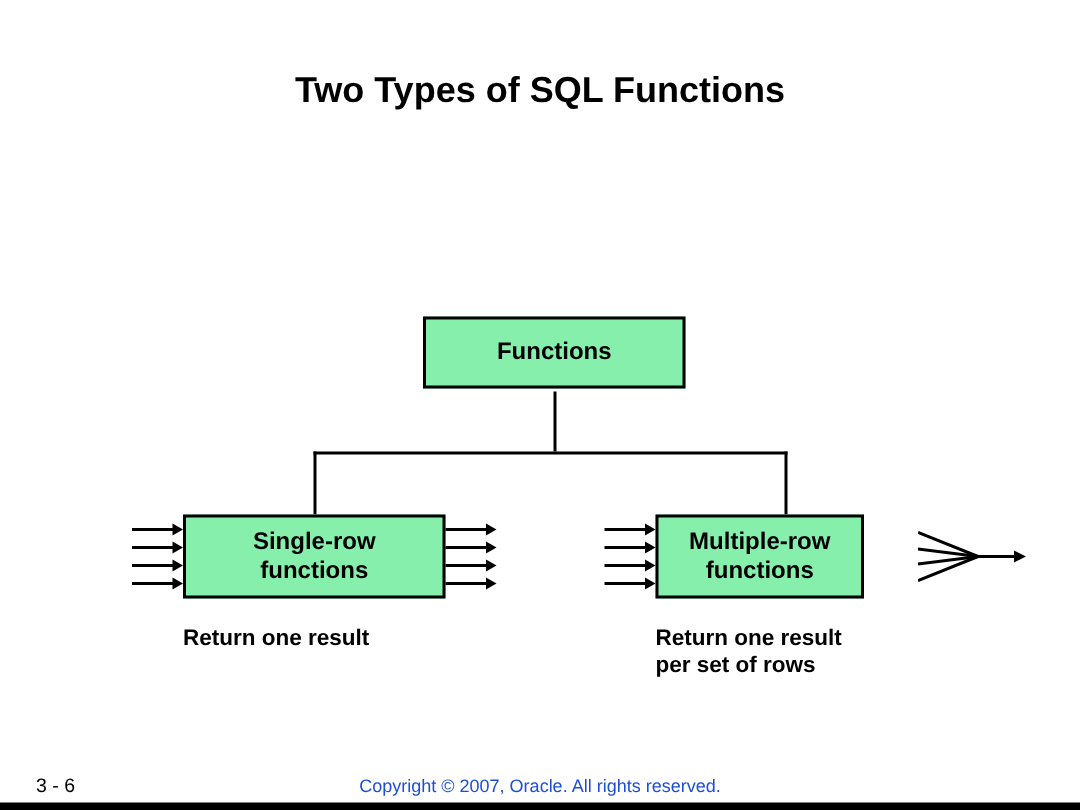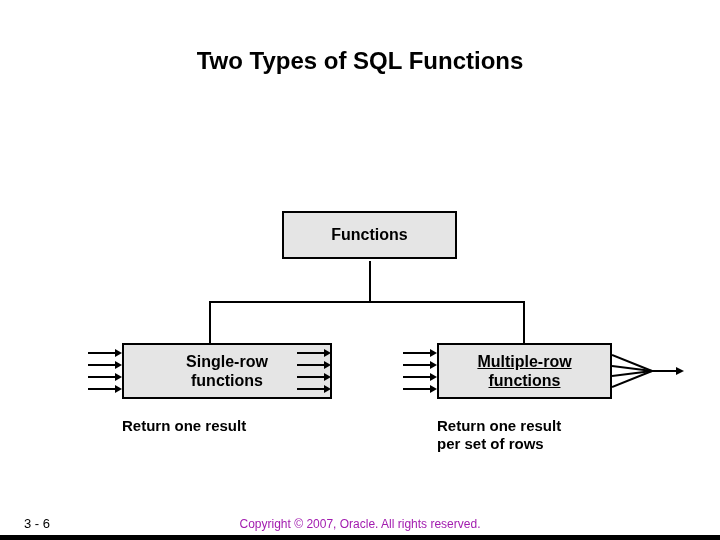--- a/index.html
+++ b/index.html
@@ -1,41 +1,41 @@
 <!DOCTYPE html>
 <html><head>
 <meta charset="utf-8">
 <style>
   * { box-sizing: border-box; margin: 0; padding: 0; }
   html, body { width: 720px; height: 540px; font-family: Arial, Helvetica, sans-serif; background: #fff; overflow: hidden; }
   .slide { position: relative; width: 720px; height: 540px; margin-top: 27px; }
   .title { position: absolute; top: 20px; left: 0; width: 100%; text-align: center; font-size: 24px; font-weight: bold; color: #000; }
-  .box { position: absolute; border: 2px solid #000; background: #e5e5e5; display: flex; align-items: center; justify-content: center; font-weight: bold; font-size: 16px; color: #000; }
+  .box { position: absolute; border: 2px solid #000; background: #86efac; display: flex; align-items: center; justify-content: center; font-weight: bold; font-size: 16px; color: #000; }
   .box-top { left: 282px; top: 184px; width: 175px; height: 48px; }
-  .box-left { left: 122px; top: 316px; width: 210px; height: 56px; flex-direction: column; line-height: 1.2; }
-  .box-right { left: 437px; top: 316px; width: 175px; height: 56px; flex-direction: column; line-height: 1.2; text-decoration: underline; }
+  .box-left { left: 122px; top: 316px; width: 175px; height: 56px; flex-direction: column; line-height: 1.2; }
+  .box-right { left: 437px; top: 316px; width: 139px; height: 56px; flex-direction: column; line-height: 1.2; }
   .caption { position: absolute; font-weight: bold; font-size: 15px; color: #000000; text-align: left; line-height: 1.2; }
   .cap-left { left: 122px; top: 390px; width: 175px; }
   .cap-right { left: 437px; top: 390px; width: 175px; }
   .connector { position: absolute; background: #000; }
   .v-top { left: 369px; top: 234px; width: 2px; height: 40px; }
   .h-bar { left: 209px; top: 274px; width: 316px; height: 2px; }
   .v-left { left: 209px; top: 274px; width: 2px; height: 42px; }
   .v-right { left: 523px; top: 274px; width: 2px; height: 42px; }
   .arrow-set { position: absolute; top: 326px; height: 36px; display: flex; flex-direction: column; justify-content: space-between; }
   .arrow-in-left { left: 88px; width: 34px; }
   .arrow-out-left { left: 297px; width: 34px; }
   .arrow-in-right { left: 403px; width: 34px; }
   .arrow-out-right { left: 612px; width: 72px; }
   .arrow { width: 100%; height: 0; position: relative; }
   .arrow-line { position: absolute; left: 0; right: 6px; top: -1px; height: 2px; background: #000; }
   .arrow-head { position: absolute; right: 0; top: -4px; width: 0; height: 0; border-top: 4px solid transparent; border-bottom: 4px solid transparent; border-left: 7px solid #000; }
   .footer { position: absolute; bottom: 0; left: 0; width: 100%; height: 32px; background: #000; display: flex; align-items: center; }
   .page-num { position: absolute; left: 24px; bottom: 36px; font-size: 13px; color: #000; }
-  .copyright { position: absolute; bottom: 36px; left: 0; width: 100%; text-align: center; font-size: 12px; color: #a21caf; }
+  .copyright { position: absolute; bottom: 36px; left: 0; width: 100%; text-align: center; font-size: 12px; color: #1d4ed8; }
   .oracle-logo { position: absolute; right: 14px; bottom: 4px; display: flex; align-items: center; gap: 14px; }
   .oracle-logo .pill { width: 18px; height: 14px; border: 2.5px solid #e62b1e; border-radius: 8px; }
   .oracle-logo .txt { color: #fff; font-weight: bold; font-size: 14px; letter-spacing: 0.5px; font-family: Arial, sans-serif; }
   .multiline span { display: block; }
 </style>
 </head>
 <body>
 
 <div class="slide">
 

